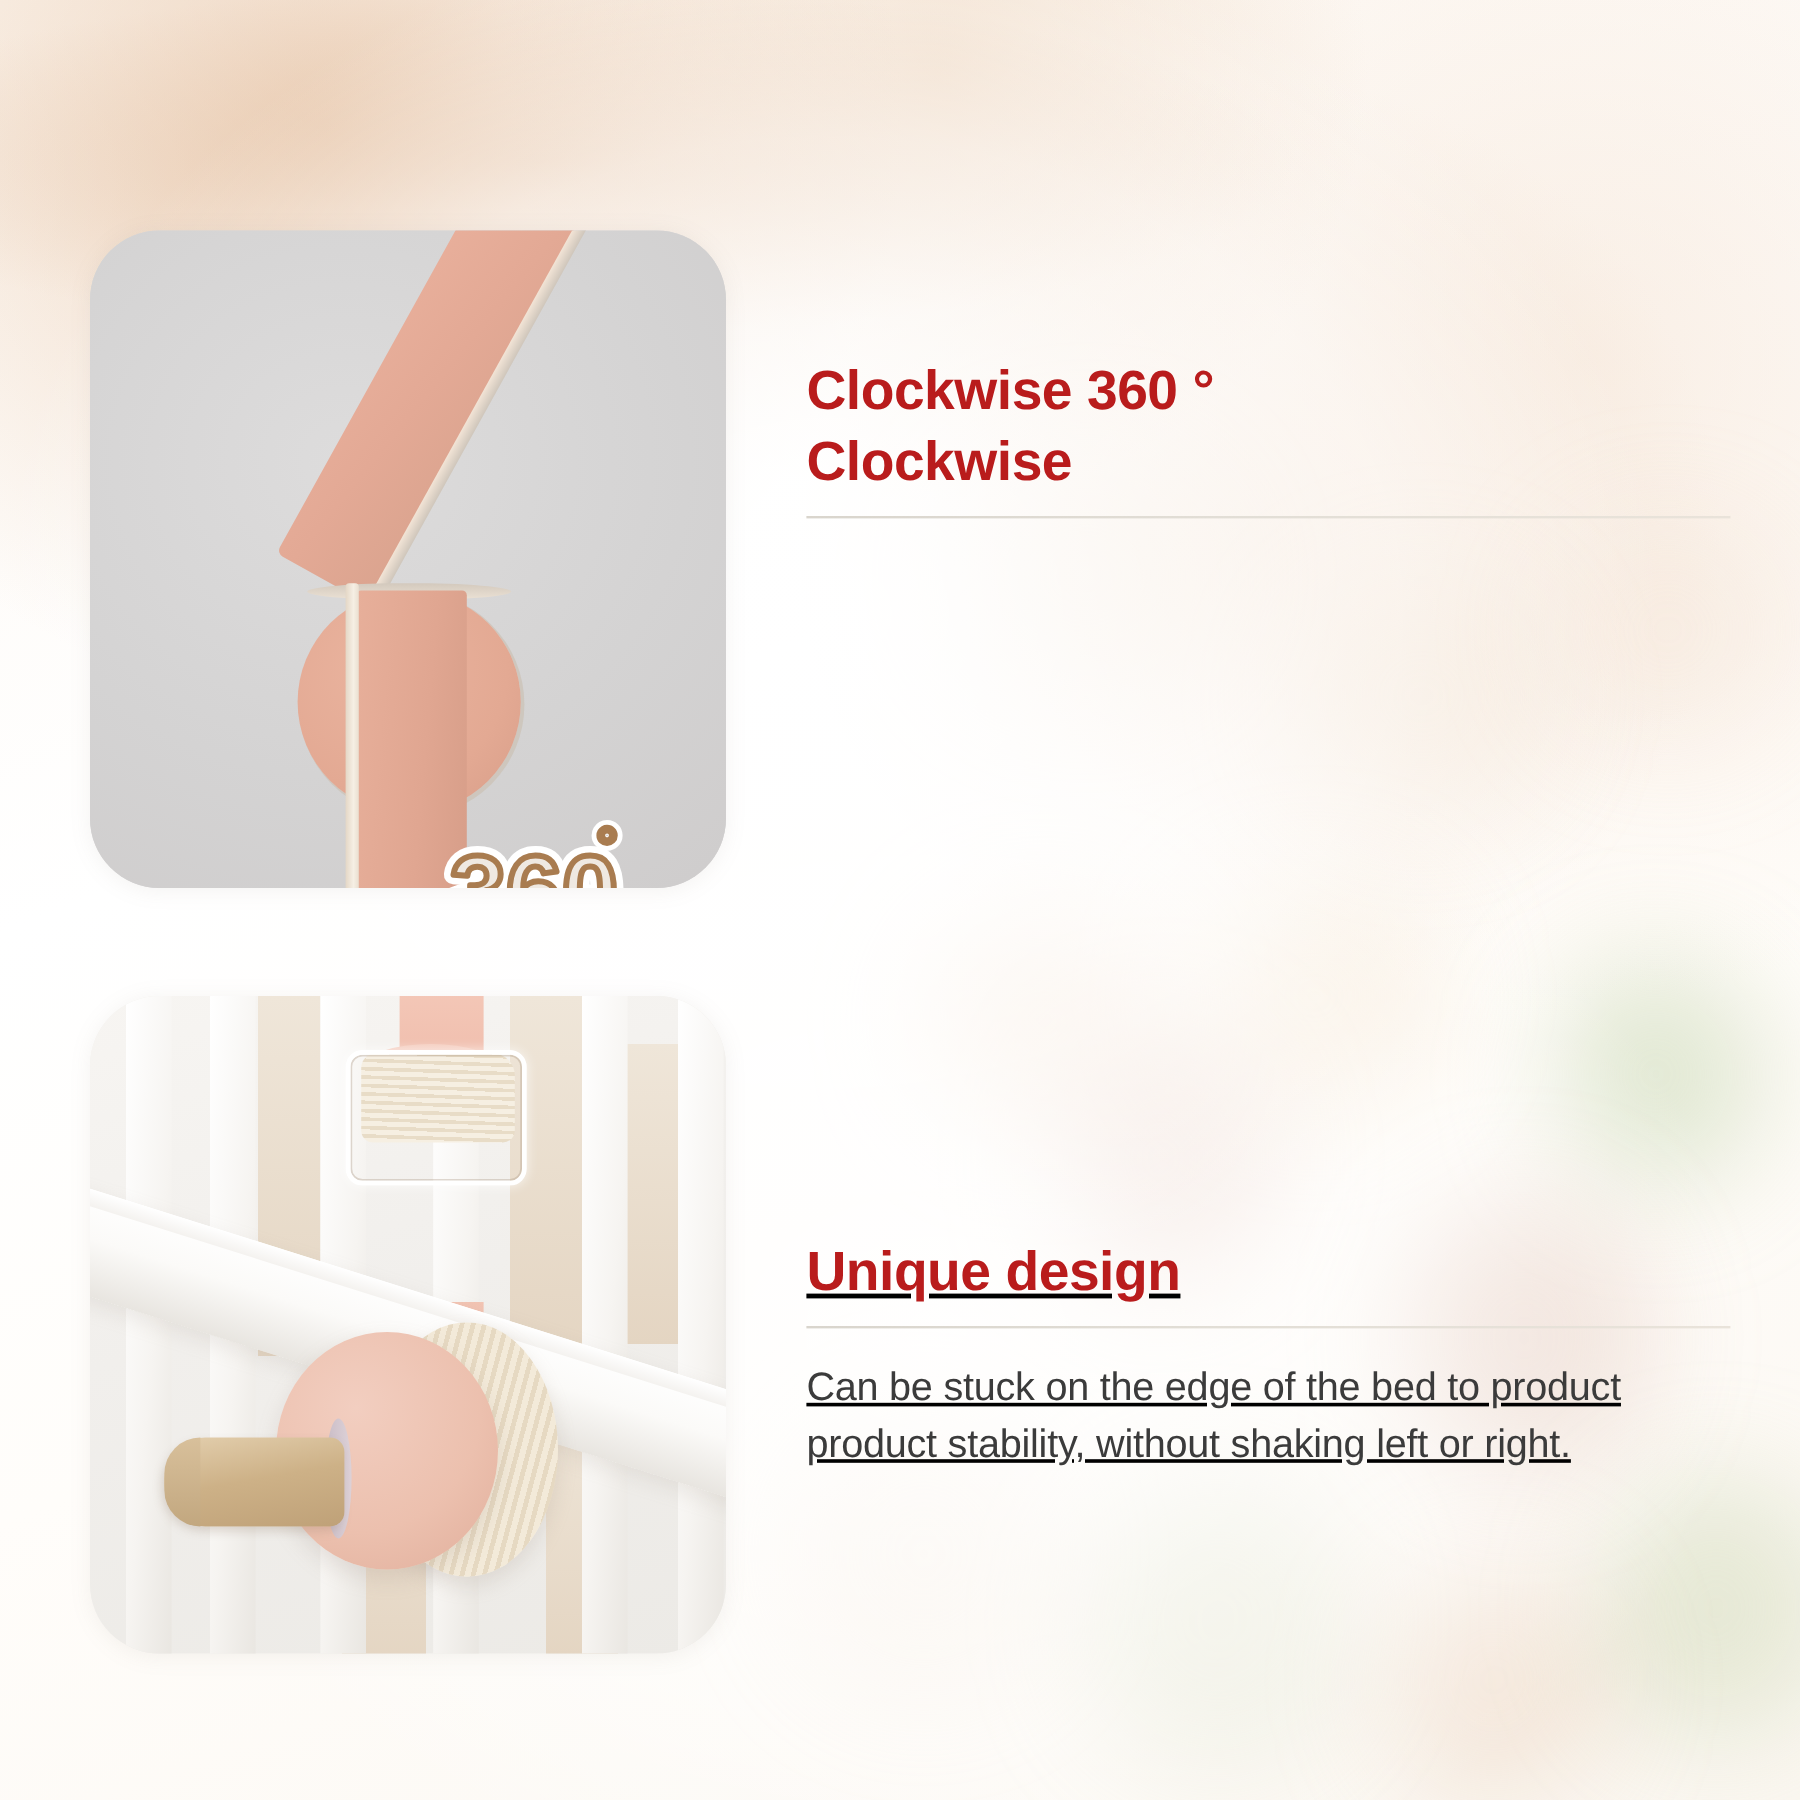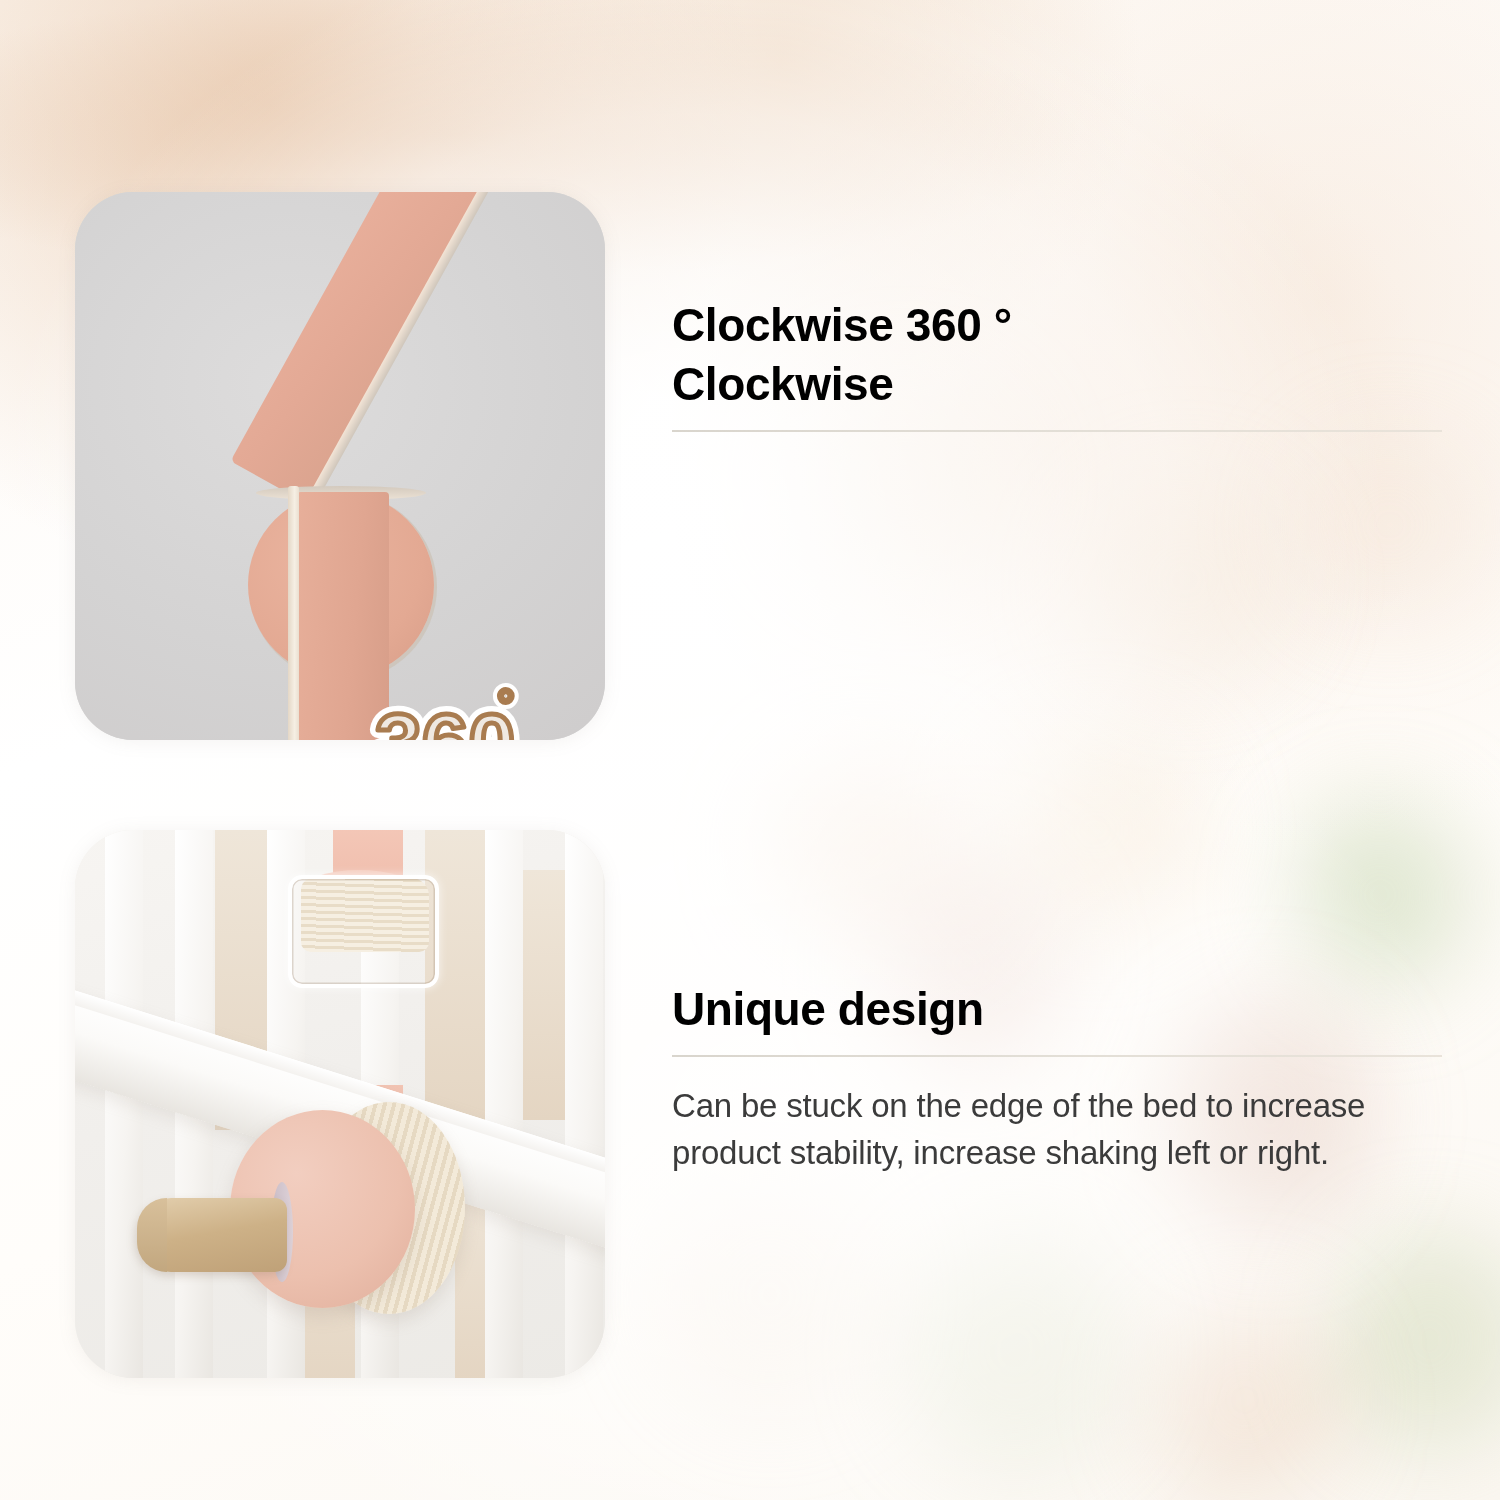--- a/index.html
+++ b/index.html
@@ -226,30 +226,30 @@
     left: 213px; top: 45px;
     width: 143px; height: 105px;
     border: 4px solid #ffffff;
     border-radius: 14px;
     box-shadow: 0 0 0 1.5px rgba(170,150,130,.35) inset, 0 0 10px rgba(255,255,255,.7);
   }
 
   
   .text-block { position: absolute; left: 672px; width: 770px; }
   .block-1 { top: 296px; }
-  .block-2 { top: 980px; }
+  .block-2 { top: 1030px; text-decoration: underline; }
 
   .feature-title {
     margin: 0;
     font-family: "Liberation Sans", sans-serif;
     font-weight: 700;
     font-size: 46px;
     line-height: 1.28;
     letter-spacing: -0.4px;
-    color: #000000;
+    color: #b91c1c;
   }
   .title-rule {
     margin-top: 16px;
     height: 2px;
     width: 100%;
     background: linear-gradient(90deg, #d9d5cd 0%, #e2ded6 45%, #e9e3da 100%);
   }
   .feature-body {
     margin: 0;
     padding-top: 26px;
@@ -348,16 +348,16 @@
     <div class="knob-plate"></div>
     <div class="knob-collar"></div>
     <div class="knob-peg"></div>
   </div>
 
   <div class="text-block block-2">
     <h2 class="feature-title">
       <span>Unique design</span>
     </h2>
     <div class="title-rule"></div>
-    <p class="feature-body">Can be stuck on the edge of the bed to increase product stability, increase shaking left or right.</p>
+    <p class="feature-body">Can be stuck on the edge of the bed to product product stability, without shaking left or right.</p>
   </div>
 
 </div>
 
 </body></html>

